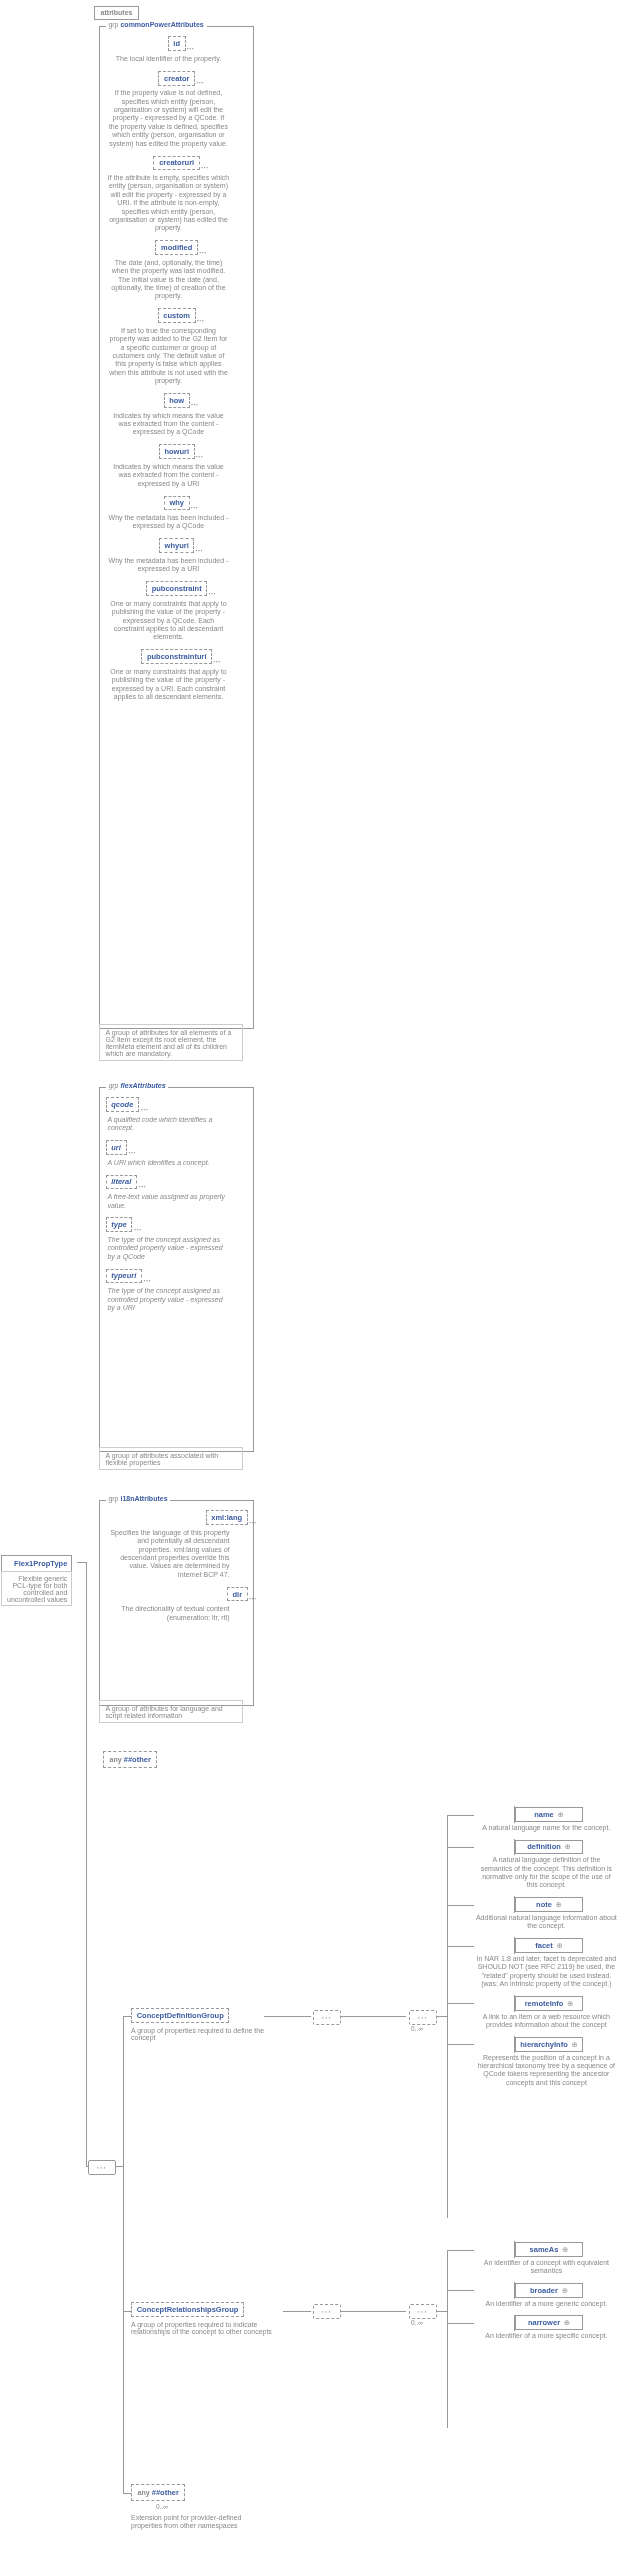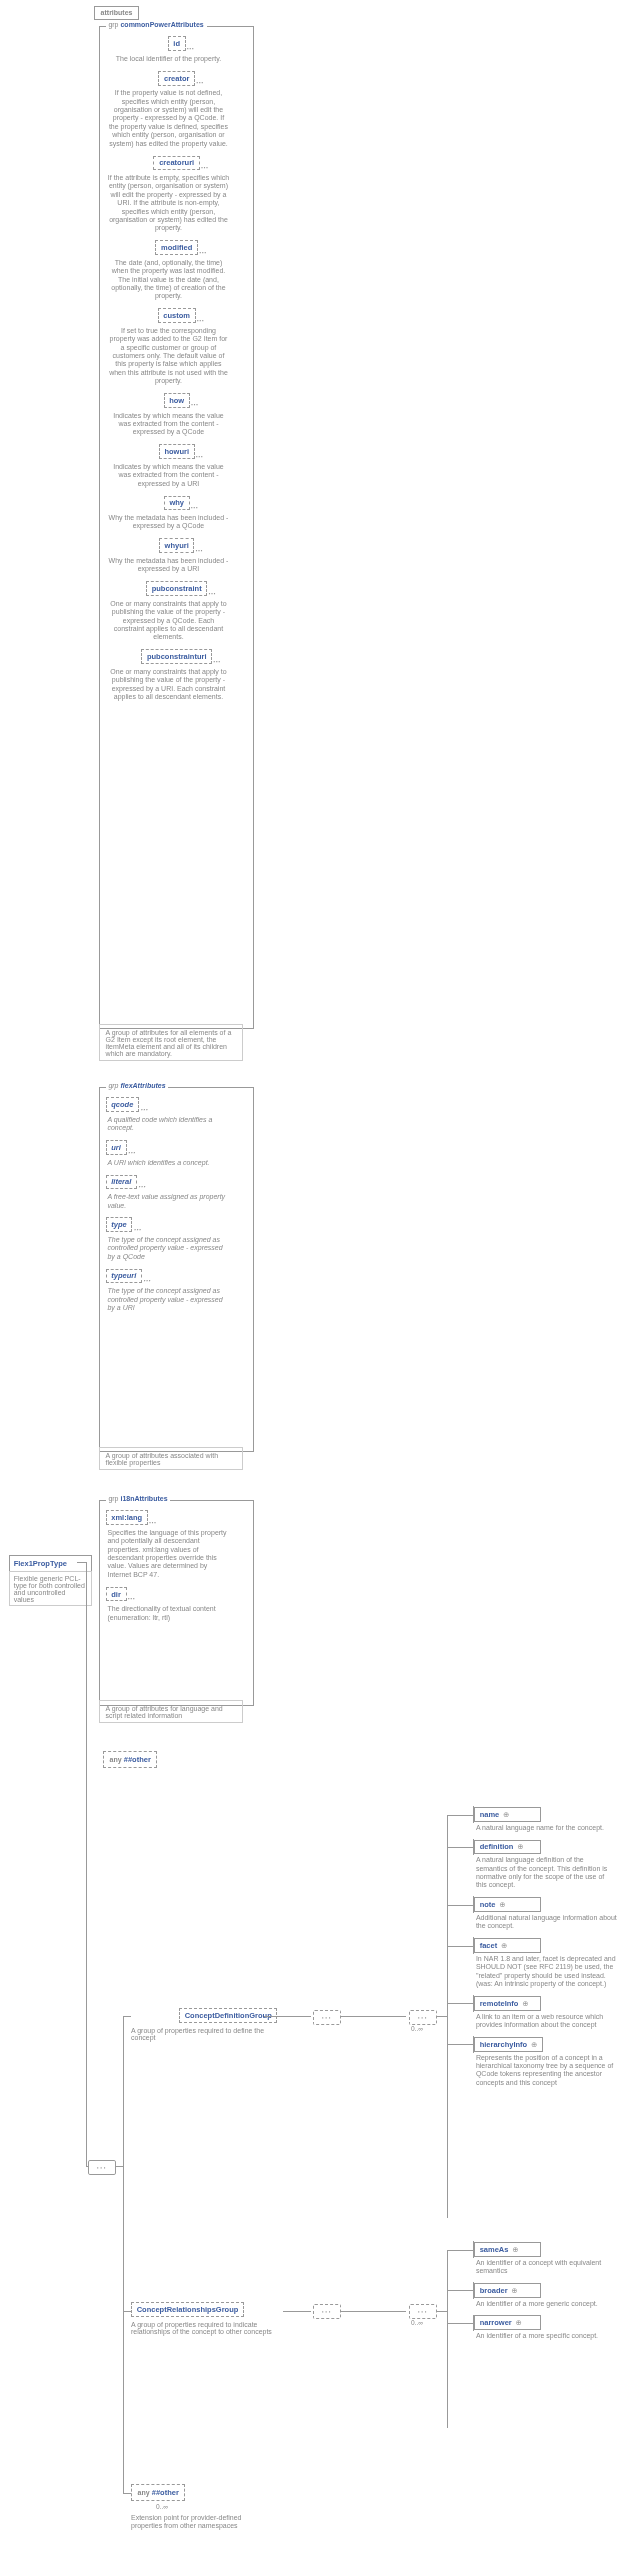--- a/index.html
+++ b/index.html
@@ -1,18 +1,18 @@
 <!DOCTYPE html>
 <html><head>
 <meta charset="utf-8">
 <style>
   html, body { margin: 0; padding: 0; background: #fff; font-family: Arial, sans-serif; font-size: 7.5px; color: #000; }
   .page { position: relative; width: 635px; height: 2576px; }
 
-  .root-box { position: absolute; left: 9px; top: 1555px; width: 83px; }
+  .root-box { position: absolute; left: 1px; top: 1555px; width: 71px; text-align: right; }
   .root-head { border: 0.9px solid #999; padding: 2.8px 3.7px; color: #3b5ca0; font-weight: bold; }
   .root-desc { border: 0.9px solid #ccc; padding: 2.8px 3.7px; margin-top: -0.9px; color: #888; font-size: 7px; }
 
   .big-box { position: absolute; border: 0.9px solid #999; padding: 3.7px; }
   .big-title { position: absolute; top: -5.6px; left: 5.6px; background: #fff; padding: 0 2.8px; color: #888; font-size: 7px; }
   .big-title .lbl { color: #3b5ca0; font-weight: bold; }
 
   .group-desc-box { position: absolute; border: 0.9px solid #ccc; padding: 3.7px 5.6px; color: #888; font-size: 7px; width: 131px; }
   .desc-small { position: absolute; color: #888; font-size: 7px; width: 112px; line-height: 1.2; }
 
@@ -26,21 +26,21 @@
 
   .seq { position: absolute; width: 26px; height: 13px; border: 0.9px solid #999; border-radius: 1.9px; }
   .seq::before { content: "⋯"; position: absolute; left: 50%; top: 50%; transform: translate(-50%, -55%); color: #999; font-size: 10.3px; letter-spacing: 1.9px; }
   .seq.dashed { border-style: dashed; }
   .seq-range { position: absolute; color: #888; font-size: 6.6px; }
 
   
   .h-line { position: absolute; height: 0; border-top: 0.9px solid #999; }
   .v-line { position: absolute; width: 0; border-left: 0.9px solid #999; }
 
-  .right-column { position: absolute; left: 474px; width: 150px; }
+  .right-column { position: absolute; left: 474px; width: 150px; text-align: center; }
   .right-item { margin-bottom: 1.9px; }
   .right-head { border: 0.9px solid #999; padding: 1.9px 4.7px; color: #3b5ca0; font-weight: bold; position: relative; display: inline-block; min-width: 56px; }
   .right-head .dots { color: #999; margin-left: 3.7px; font-weight: normal; }
   .right-head::before { content: ""; position: absolute; left: -1.9px; top: -1.9px; bottom: -1.9px; width: 1.9px; border-left: 0.9px solid #999; }
   .right-desc { color: #888; font-size: 7px; line-height: 1.2; padding: 1.9px 0 5.6px 1.9px; max-width: 141px; }
 
   .cgroup-box { position: absolute; border: 0.9px dashed #999; padding: 1.9px 4.7px; color: #3b5ca0; font-weight: bold; }
   .cgroup-desc { position: absolute; color: #888; font-size: 7px; width: 141px; }
 </style>
 </head>
@@ -92,21 +92,21 @@
         <div class="attr"><div class="attr-name">typeuri<span class="dots">⋯</span></div><div class="attr-desc">The type of the concept assigned as controlled property value - expressed by a URI</div></div>
       </div>
 </div>
 <div class="group-desc-box" style="left:99px; top:1447px;">A group of attributes associated with flexible properties</div>
 
 <div class="big-box" style="left:99px; top:1500px; width:146px; height:197px;">
   <div class="big-title">
     <span>grp</span>
     <span class="lbl">i18nAttributes</span>
   </div>
-  <div id="i18n-list" style="padding:5.6px 1.9px;">
+  <div id="i18n-list" style="padding:5.6px 1.9px;text-align:right;">
         <div class="attr"><div class="attr-name">xml:lang<span class="dots">⋯</span></div><div class="attr-desc">Specifies the language of this property and potentially all descendant properties. xml:lang values of descendant properties override this value. Values are determined by Internet BCP 47.</div></div>
         <div class="attr"><div class="attr-name">dir<span class="dots">⋯</span></div><div class="attr-desc">The directionality of textual content (enumeration: ltr, rtl)</div></div>
       </div>
 </div>
 <div class="group-desc-box" style="left:99px; top:1700px;">A group of attributes for language and script related information</div>
 
 <div class="mini-box" style="left:103px; top:1751px;">
   <span class="mini-box-label">any</span>
   <span>##other</span>
 </div>
@@ -114,21 +114,21 @@
 <div class="seq" style="left:88px; top:2160px;"></div>
 <div class="v-line" style="left:86px; top:1562px; height:605px;"></div>
 <div class="h-line" style="left:86px; top:2166px; width:1.9px;"></div>
 
 <div class="h-line" style="left:115px; top:2166px; width:7.5px;"></div>
 <div class="v-line" style="left:123px; top:2016px; height:478px;"></div>
 <div class="h-line" style="left:123px; top:2016px; width:7.5px;"></div>
 <div class="h-line" style="left:123px; top:2311px; width:7.5px;"></div>
 <div class="h-line" style="left:123px; top:2493px; width:7.5px;"></div>
 
-<div class="cgroup-box" style="left:131px; top:2008px;margin-left:48px;">
+<div class="cgroup-box" style="left:131px; top:2008px;">
   <span>ConceptDefinitionGroup</span>
 </div>
 <div class="cgroup-desc" style="left:131px; top:2027px;">A group of properties required to define the concept</div>
 
 <div class="h-line" style="left:264px; top:2016px; width:47px;"></div>
 <div class="seq dashed" style="left:313px; top:2010px;"></div>
 <div class="h-line" style="left:340px; top:2016px; width:66px;"></div>
 <div class="seq dashed" style="left:409px; top:2010px;"></div>
 <div class="seq-range" style="left:411px; top:2025px;">0..∞</div>
 <div class="h-line" style="left:436px; top:2016px; width:11.2px;"></div>

